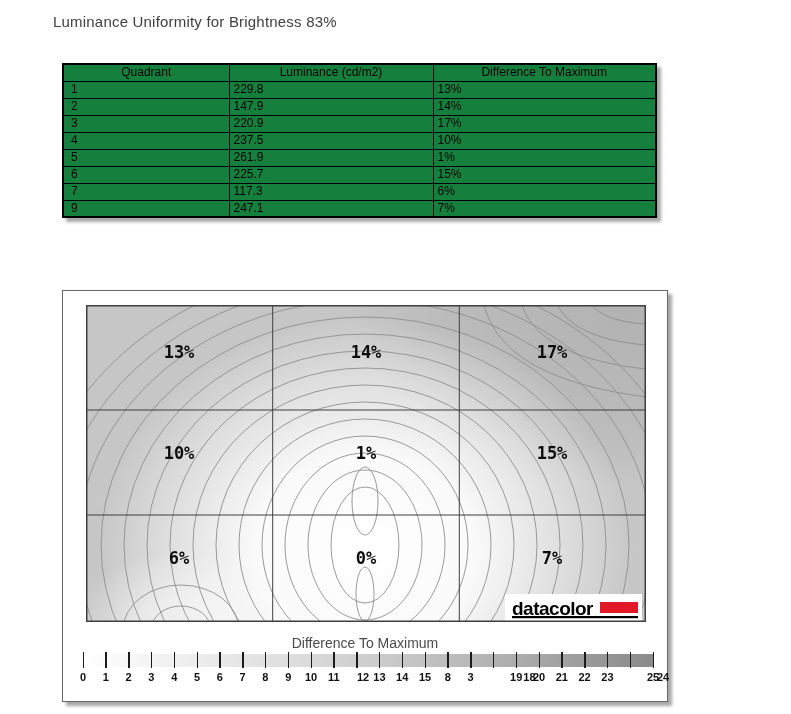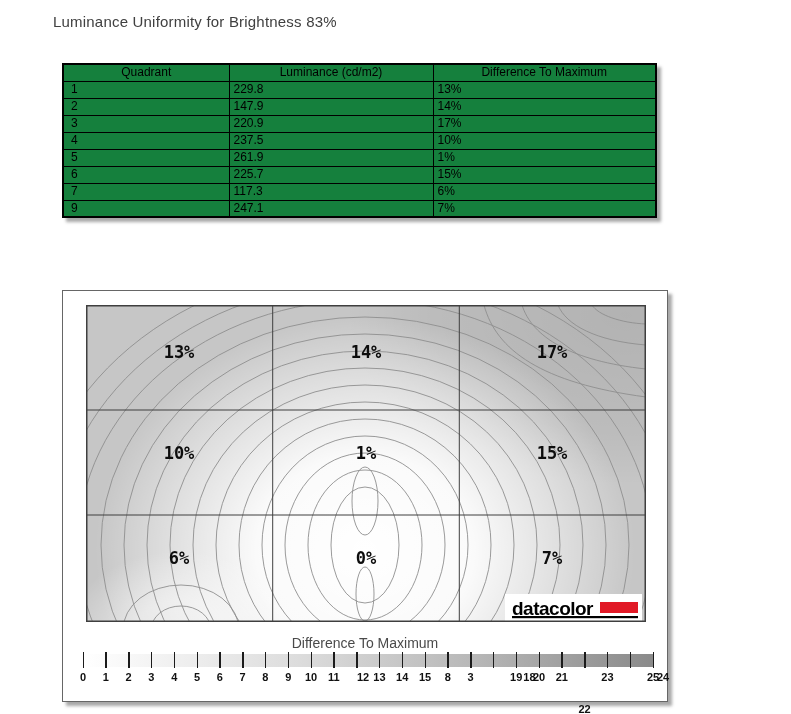--- a/index.html
+++ b/index.html
@@ -249,18 +249,18 @@
       <div class="scale-label" style="left: 288px;">12</div>
       <div class="scale-label" style="left: 304.4px;">13</div>
       <div class="scale-label" style="left: 327.2px;">14</div>
       <div class="scale-label" style="left: 350px;">15</div>
       <div class="scale-label" style="left: 372.8px;">8</div>
       <div class="scale-label" style="left: 395.6px;">3</div>
       <div class="scale-label" style="left: 418.4px; margin-left: 36px;">18</div>
       <div class="scale-label" style="left: 441.2px;">19</div>
       <div class="scale-label" style="left: 464px;">20</div>
       <div class="scale-label" style="left: 486.8px;">21</div>
-      <div class="scale-label" style="left: 509.6px; margin-top: 32px;">22</div>
+      <div class="scale-label" style="left: 509.6px;">22</div>
       <div class="scale-label" style="left: 532.4px;">23</div>
       <div class="scale-label" style="left: 588px;">24</div>
       <div class="scale-label" style="left: 578px;">25</div>
     </div>
 </div>
 
 </body></html>

